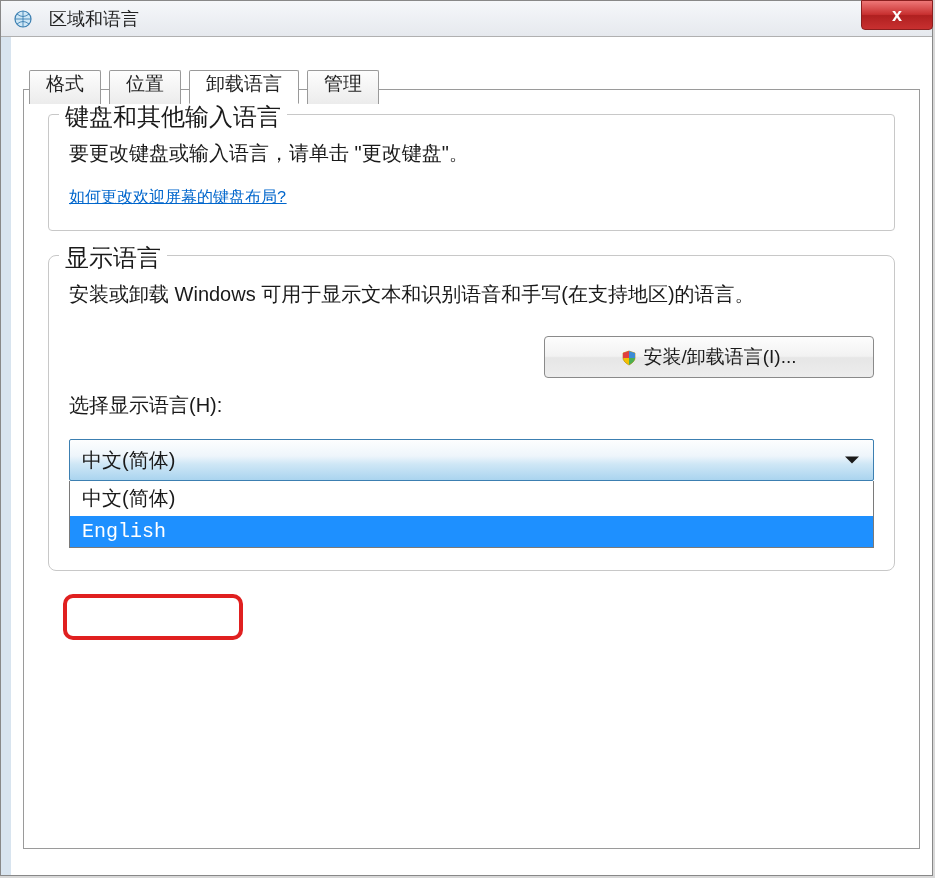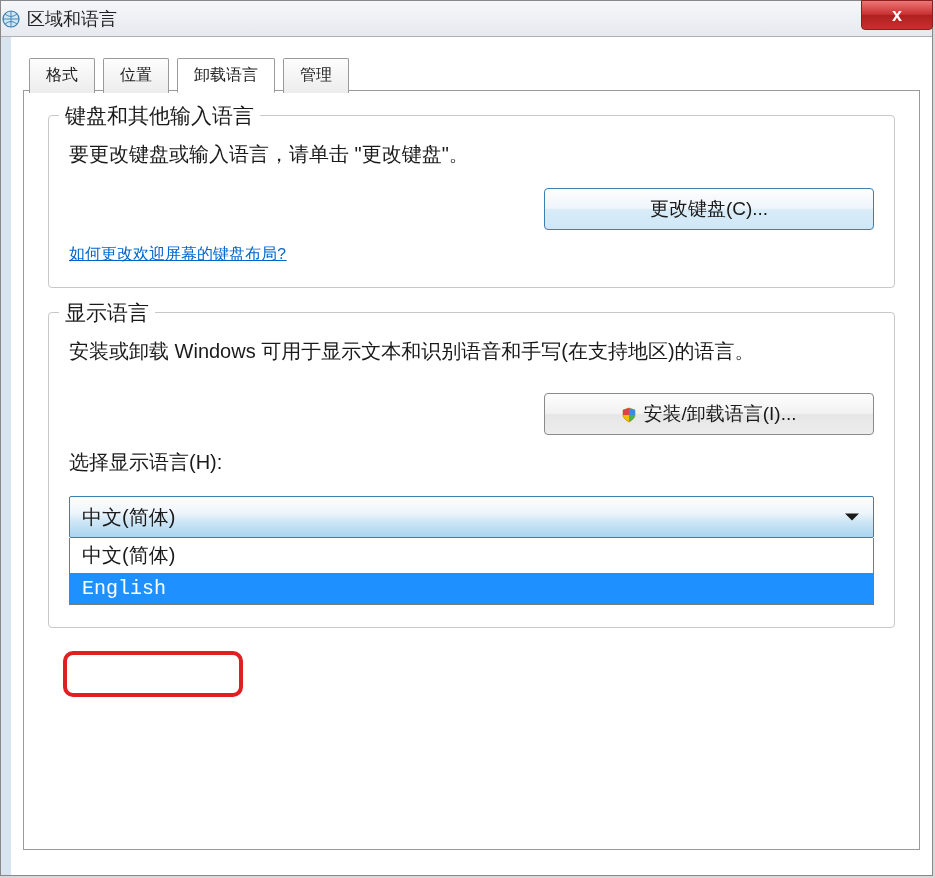--- a/index.html
+++ b/index.html
@@ -20,22 +20,23 @@
       width: 933px;
       height: 876px;
       position: relative;
     }
     .titlebar {
       height: 36px;
       background: linear-gradient(to bottom, #f5f7fa, #e6e9ee);
       border-bottom: 1px solid #b0b0b0;
       display: flex;
       align-items: center;
-      padding-left: 0;
-      position: relative;
+      padding-left: 12px;
+      position: relative;
+      gap: 10px;
     }
     .titlebar-icon {
       width: 20px;
       height: 20px;
       margin-right: 6px;
     }
     .titlebar-text {
       font-size: 18px;
       color: #222;
     }
@@ -67,27 +68,27 @@
       display: flex;
       gap: 8px;
       margin-left: 6px;
       position: relative;
       z-index: 2;
     }
     .tab {
       border: 1px solid #9a9a9a;
       border-bottom: none;
       background: linear-gradient(to bottom, #fdfdfd, #ececec);
-      padding: 6px 16px 6px 16px;
-      font-size: 16px;
+      padding: 0 16px 6px 16px;
+      font-size: 19px;
       color: #222;
       cursor: pointer;
       border-radius: 2px 2px 0 0;
       position: relative;
-      top: 3px;
+      top: 15px;
     }
     .tab.active {
       background: #fff;
       border-bottom: 1px solid #fff;
       z-index: 3;
     }
     .tab-panel {
       border: 1px solid #9a9a9a;
       background: #fff;
       padding: 24px 24px 24px 24px;
@@ -102,21 +103,21 @@
       margin-bottom: 24px;
       position: relative;
       background: #fff;
     }
     .groupbox-title {
       position: absolute;
       top: -14px;
       left: 10px;
       background: #fff;
       padding: 0 6px;
-      font-size: 21px;
+      font-size: 24px;
       color: #1a1a1a;
     }
     .body-text {
       font-size: 20px;
       color: #1a1a1a;
       line-height: 1.6;
       margin-bottom: 18px;
     }
     .btn-row {
       display: flex;
@@ -235,27 +236,24 @@
       <div class="tab">位置</div>
       <div class="tab active">卸载语言</div>
       <div class="tab">管理</div>
     </div>
 
     <div class="tab-panel">
 
       <div class="groupbox">
         <div class="groupbox-title">键盘和其他输入语言</div>
         <div class="body-text">要更改键盘或输入语言，请单击 "更改键盘"。</div>
-        <div class="btn-row">
-          <button class="win-btn">更改键盘(C)...</button>
-        </div>
         <a class="link">如何更改欢迎屏幕的键盘布局?</a>
       </div>
 
-      <div class="groupbox" style="position:relative;">
+      <div class="groupbox" style="position:relative;border-radius:8px;">
         <div class="groupbox-title">显示语言</div>
         <div class="body-text">安装或卸载 Windows 可用于显示文本和识别语音和手写(在支持地区)的语言。</div>
         <div class="btn-row">
           <button class="win-btn plain">
             <span class="shield-icon">
               <svg viewBox="0 0 16 16">
                 <path d="M8 1 L14 3 V8 C14 12 8 15 8 15 C8 15 2 12 2 8 V3 Z" fill="#f3c000" stroke="#b08000" stroke-width="0.6"></path>
                 <path d="M8 1 L14 3 V8 L8 8 Z" fill="#3b8bd6"></path>
                 <path d="M8 8 L2 8 V3 L8 1 Z" fill="#e04040"></path>
                 <path d="M8 8 L8 15 C8 15 14 12 14 8 Z" fill="#4caf50"></path>

